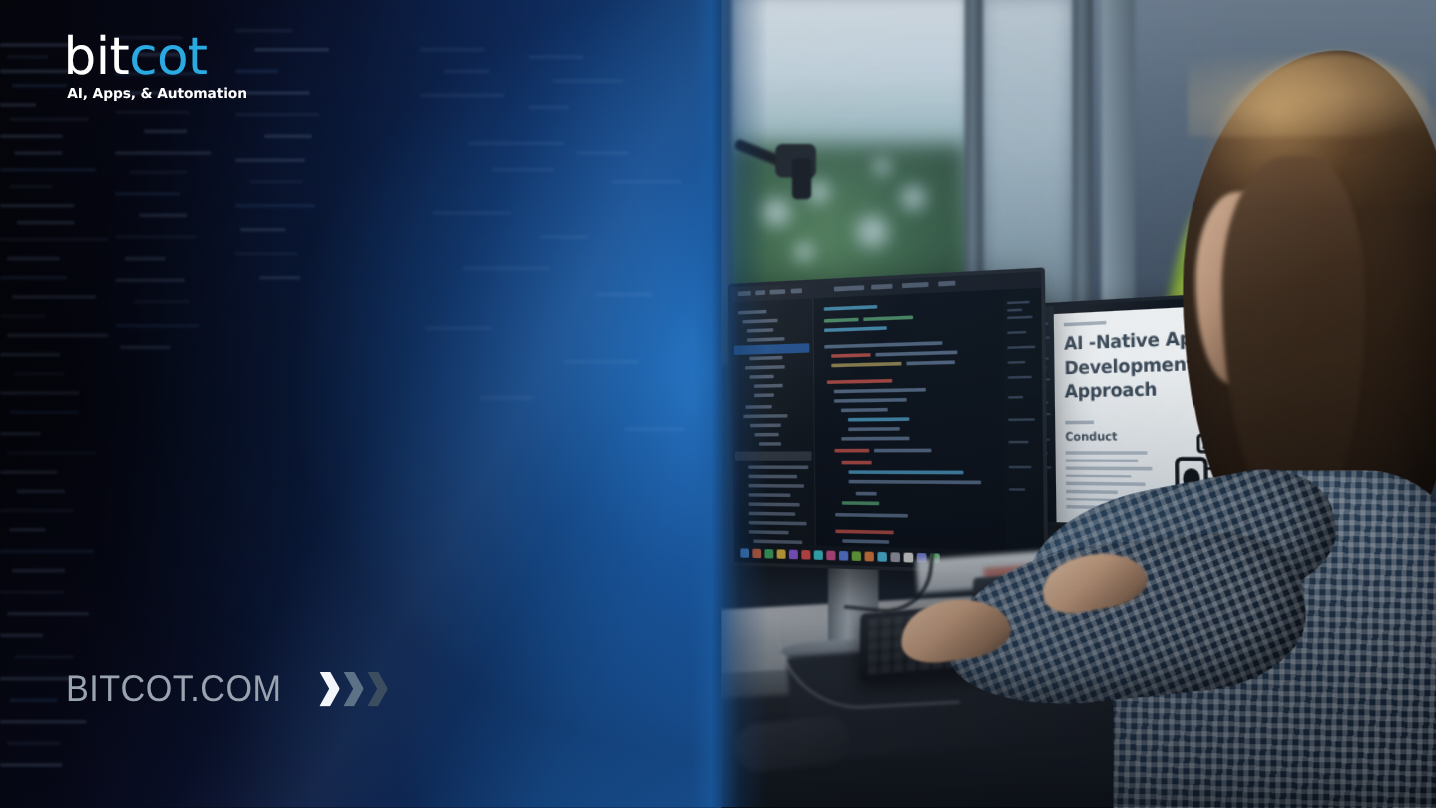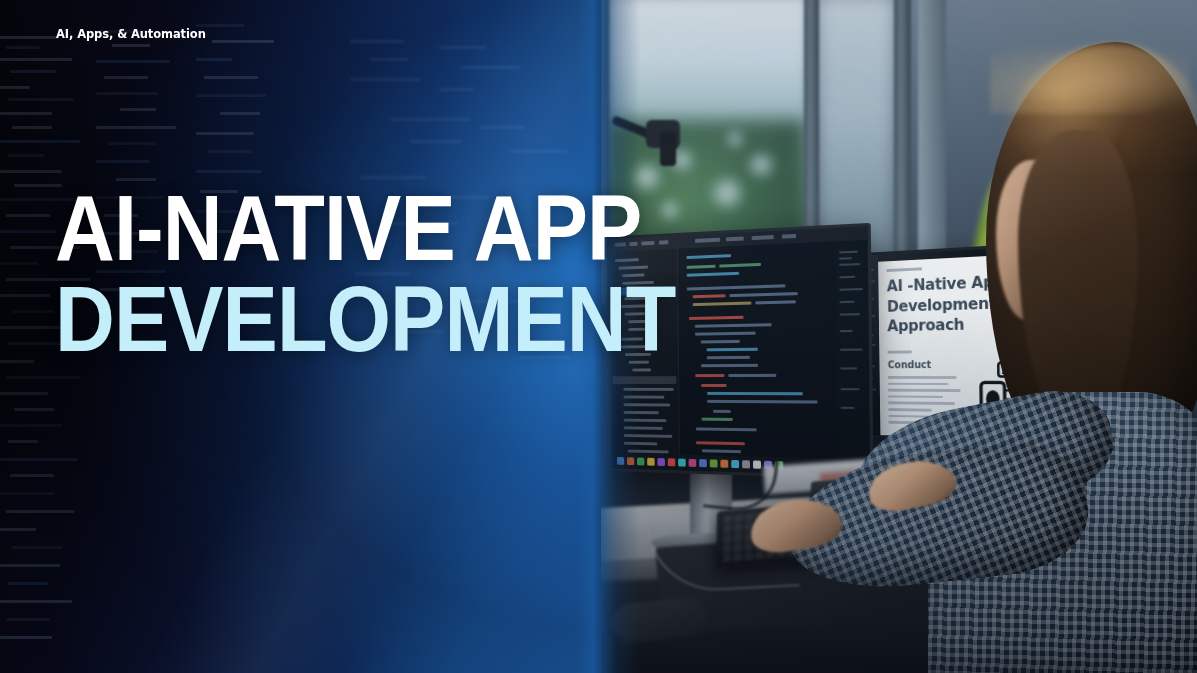--- a/index.html
+++ b/index.html
@@ -794,23 +794,28 @@
       <i style="left:70px;  top:330px; width:44px;"></i>
       <i style="left:190px; top:356px; width:50px;"></i>
     </div>
 
     <div class="vignette-left"></div>
     <div class="sheen"></div>
     <div class="panel-edge"></div>
   </div>
 
   <div class="logo-block">
+    <div class="logo-word"><span class="logo-bit">bit</span><span class="logo-cot">cot</span></div>
     <div class="logo-tag">AI, Apps, &amp; Automation</div>
   </div>
 
-  <div class="headline">
-    <div class="hl-line hl-1">AI-NATIVE APP</div>
-    <div class="hl-line hl-2">DEVELOPMENT</div>
+
+
+  <div class="footer-url">
+    <div class="url-text">BITCOT.COM</div>
+    <div class="chevrons">
+      <span class="chev chev-1"></span>
+      <span class="chev chev-2"></span>
+      <span class="chev chev-3"></span>
+    </div>
   </div>
 
-
-
 </div>
 
 </body></html>

